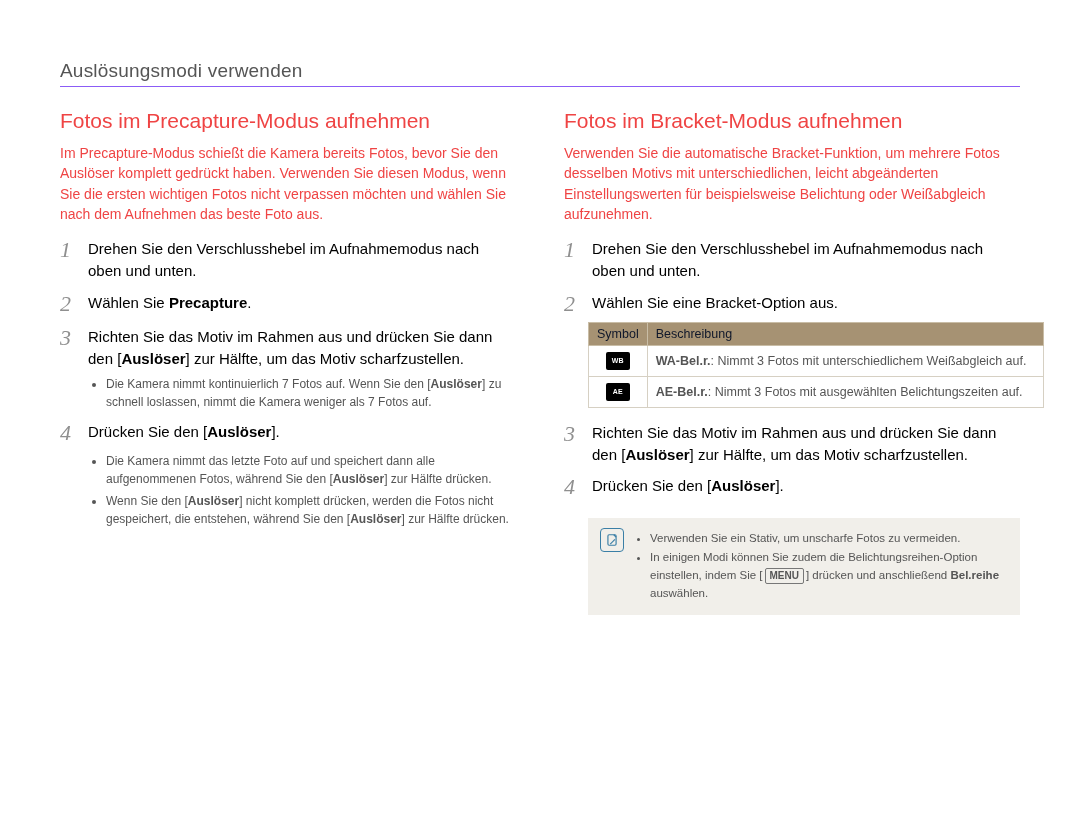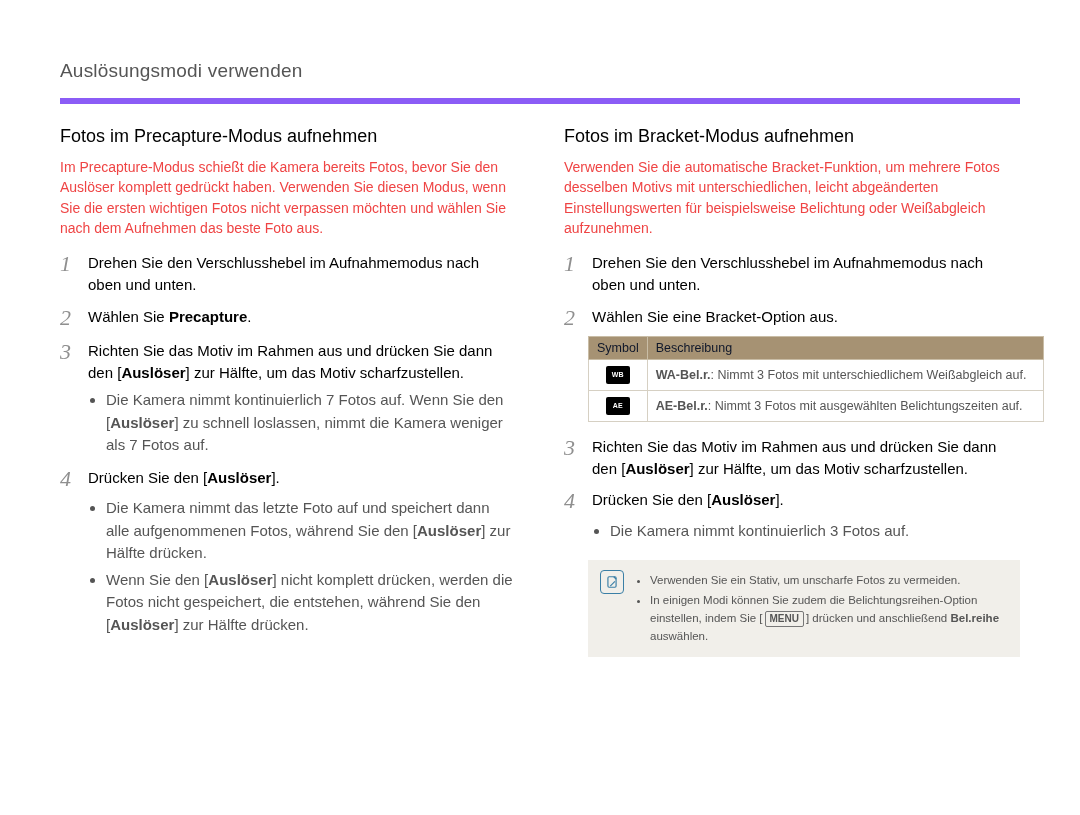--- a/index.html
+++ b/index.html
@@ -12,35 +12,35 @@
     color: #3a3a3a;
   }
   .page {
     padding: 60px 60px 30px 60px;
   }
   .section-title {
     font-size: 19px;
     font-weight: 300;
     color: #555;
     letter-spacing: 0.2px;
-    border-bottom: 6px solid #8b5cf6;
-    padding-bottom: 16px;
+    border-bottom: 1px solid #8b5cf6;
+    padding-bottom: 4px;
     margin-bottom: 22px;
   }
   .columns {
     display: flex;
     gap: 48px;
   }
   .col {
     flex: 1 1 0;
     min-width: 0;
   }
   .heading {
-    color: #000000;
-    font-size: 18px;
+    color: #ef4444;
+    font-size: 21px;
     font-weight: 400;
     margin: 0 0 10px 0;
   }
   .intro {
     font-size: 14px;
     line-height: 1.45;
     color: #ef4444;
     margin: 0 0 14px 0;
   }
   .steps {
@@ -65,21 +65,21 @@
   .step-text {
     font-size: 15px;
     line-height: 1.45;
     color: #000000;
   }
   .step-text b { font-weight: 700; }
   .sub-bullets {
     list-style: disc;
     margin: 6px 0 6px 46px;
     padding: 0;
-    font-size: 15px;
+    font-size: 12px;
     color: #555;
     line-height: 1.5;
   }
   .sub-bullets li { margin: 4px 0; }
   .sub-bullets b { font-weight: 700; }
 
   table.option-table {
     border-collapse: collapse;
     width: 100%;
     margin: 6px 0 14px 24px;
@@ -242,23 +242,20 @@
       <ol class="steps">
         <li class="step">
           <span class="step-num">3</span>
           <span class="step-text"><span>Richten Sie das Motiv im Rahmen aus und drücken Sie dann den [</span><b>Auslöser</b><span>] zur Hälfte, um das Motiv scharfzustellen.</span></span>
         </li>
         <li class="step">
           <span class="step-num">4</span>
           <span class="step-text"><span>Drücken Sie den [</span><b>Auslöser</b><span>].</span></span>
         </li>
       </ol>
-      <ul class="sub-bullets">
-        <li>Die Kamera nimmt kontinuierlich 3 Fotos auf.</li>
-      </ul>
 
       <div class="tipbox">
         <div class="tip-icon">
           <svg viewBox="0 0 24 24" fill="none" stroke="currentColor" stroke-width="2">
             <rect x="5" y="3" width="14" height="18" rx="2"></rect>
             <path d="M15 3l4 4"></path>
             <path d="M9 19l8-8"></path>
           </svg>
         </div>
         <ul>

